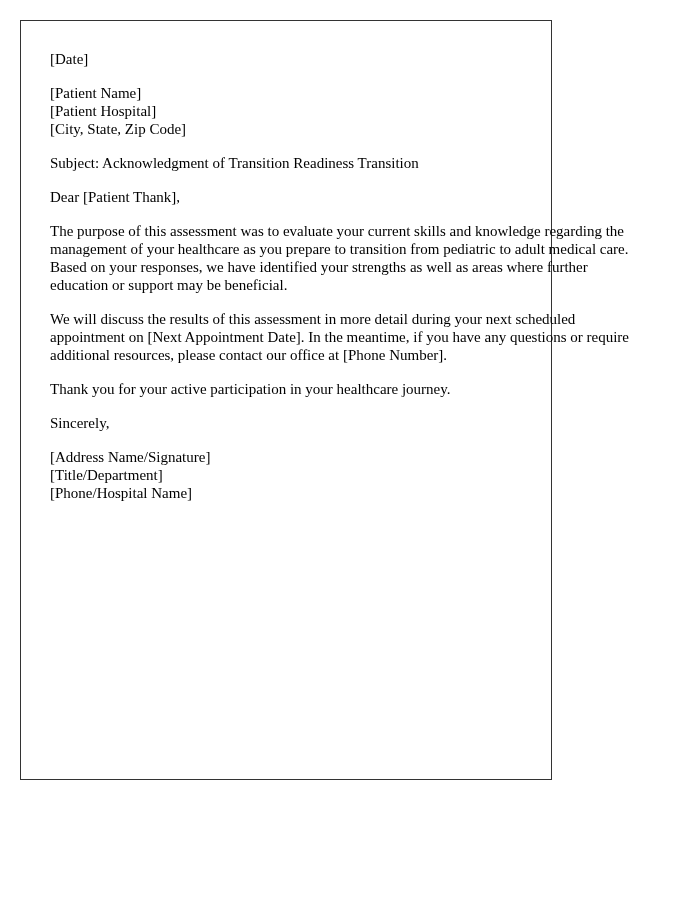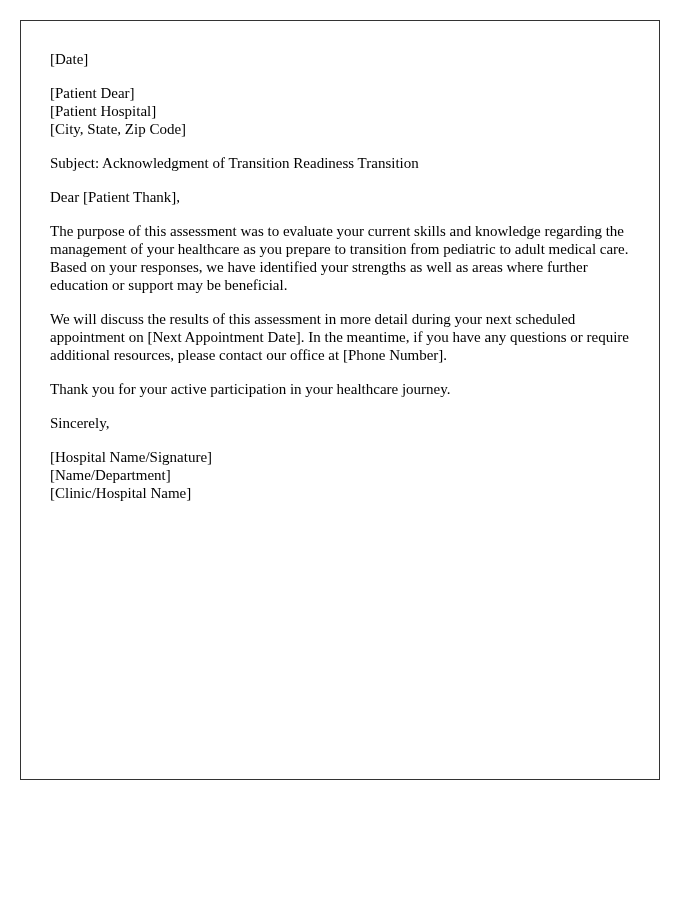--- a/index.html
+++ b/index.html
@@ -11,21 +11,21 @@
       width: 700px;
       height: 900px;
       position: relative;
       font-family: "Liberation Serif", "DejaVu Serif", serif;
       color: #000000;
     }
     .page {
       position: absolute;
       left: 20px;
       top: 20px;
-      width: 640px;
+      width: 532px;
       height: 760px;
       border: 1px solid #333333;
       box-sizing: border-box;
       background: #ffffff;
     }
     .content {
       position: absolute;
       left: 29px;
       top: 29px;
       width: 590px;
@@ -41,39 +41,39 @@
   </style>
 </head>
 <body>
 
 <div class="page">
   <div class="content">
 
     <p class="para">[Date]</p>
 
     <p class="para">
-      <span class="line">[Patient Dear]</span>
+      <span class="line">[Patient Name]</span>
       <span class="line">[Patient Hospital]</span>
       <span class="line">[City, State, Zip Code]</span>
     </p>
 
     <p class="para">Subject: Acknowledgment of Transition Readiness Transition</p>
 
     <p class="para">Dear [Patient Thank],</p>
 
 
     <p class="para">The purpose of this assessment was to evaluate your current skills and knowledge regarding the management of your healthcare as you prepare to transition from pediatric to adult medical care. Based on your responses, we have identified your strengths as well as areas where further education or support may be beneficial.</p>
 
 
     <p class="para">We will discuss the results of this assessment in more detail during your next scheduled appointment on [Next Appointment Date]. In the meantime, if you have any questions or require additional resources, please contact our office at [Phone Number].</p>
 
     <p class="para">Thank you for your active participation in your healthcare journey.</p>
 
     <p class="para">Sincerely,</p>
 
     <p class="para">
-      <span class="line">[Hospital Name/Signature]</span>
-      <span class="line">[Name/Department]</span>
-      <span class="line">[Clinic/Hospital Name]</span>
+      <span class="line">[Address Name/Signature]</span>
+      <span class="line">[Title/Department]</span>
+      <span class="line">[Phone/Hospital Name]</span>
     </p>
 
   </div>
 </div>
 
 </body></html>

